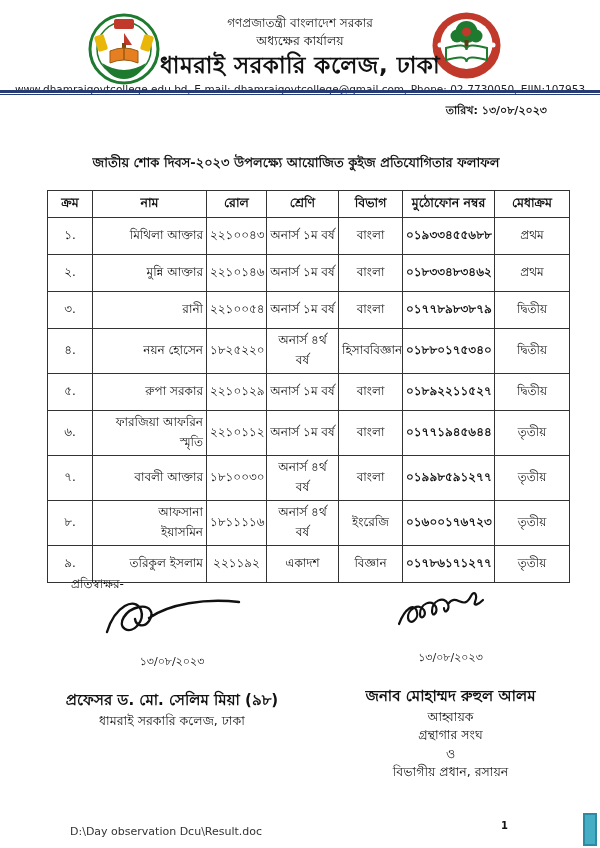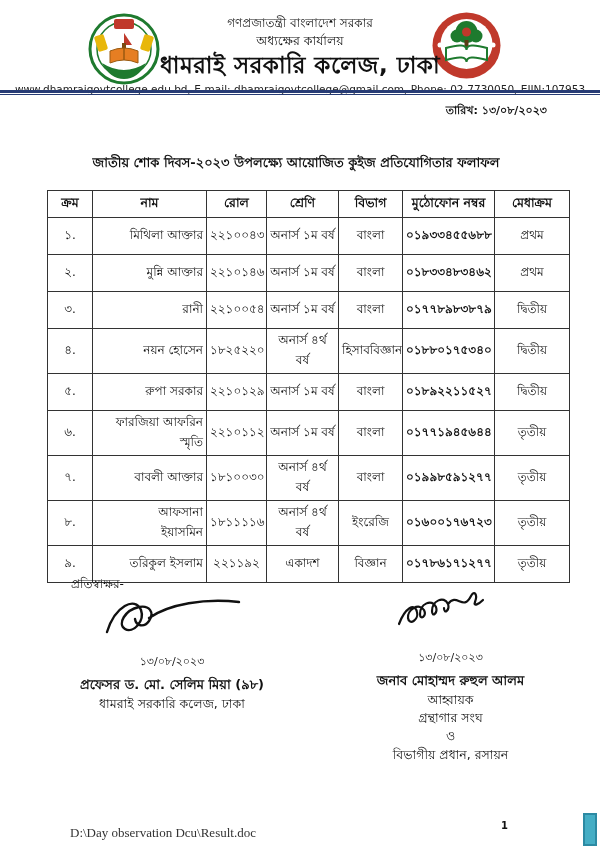--- a/index.html
+++ b/index.html
@@ -37,24 +37,24 @@
   table.results td.c1 { text-align:right; padding-left:20px; }
   .c0{width:45px;} .c1{width:114px;} .c2{width:60px;} .c3{width:72px;}
   .c4{width:64px;} .c5{width:92px;font-weight:bold;} .c6{width:75px;}
   
   .countersign { position:absolute; left:71px; top:575px; font-size:12px; }
   .sig-block { position:absolute; text-align:center; }
   .sig-left  { left:52px;  top:590px; width:240px; }
   .sig-right { left:343px; top:588px; width:215px; }
   .sig-svg { display:block; margin:0 auto; }
   .sig-date { font-size:11px; margin-top:11px; }
-  .sig-name { font-size:13px; font-weight:bold; margin-top:3px; line-height:1.55; }
+  .sig-name { font-size:15px; font-weight:bold; margin-top:17px; line-height:1.55; }
   .sig-role { font-size:12.5px; line-height:1.45; }
   
-  .footer-path { position:absolute; left:70px; top:825px; font-size:13px; color:#333;font-family:Liberation Serif, serif; }
+  .footer-path { position:absolute; left:70px; top:825px; font-size:11px; color:#333; }
   .page-number { position:absolute; left:501px; top:820px; font-size:10px; font-weight:bold; }
   .corner-marker { position:absolute; left:583px; top:813px; width:14px; height:33px;
                    background:#45aec5; border:2px solid #2c8aa3; }
 </style>
 </head>
 <body>
 
 <div class="page">
 
   <span class="logo logo-left">

